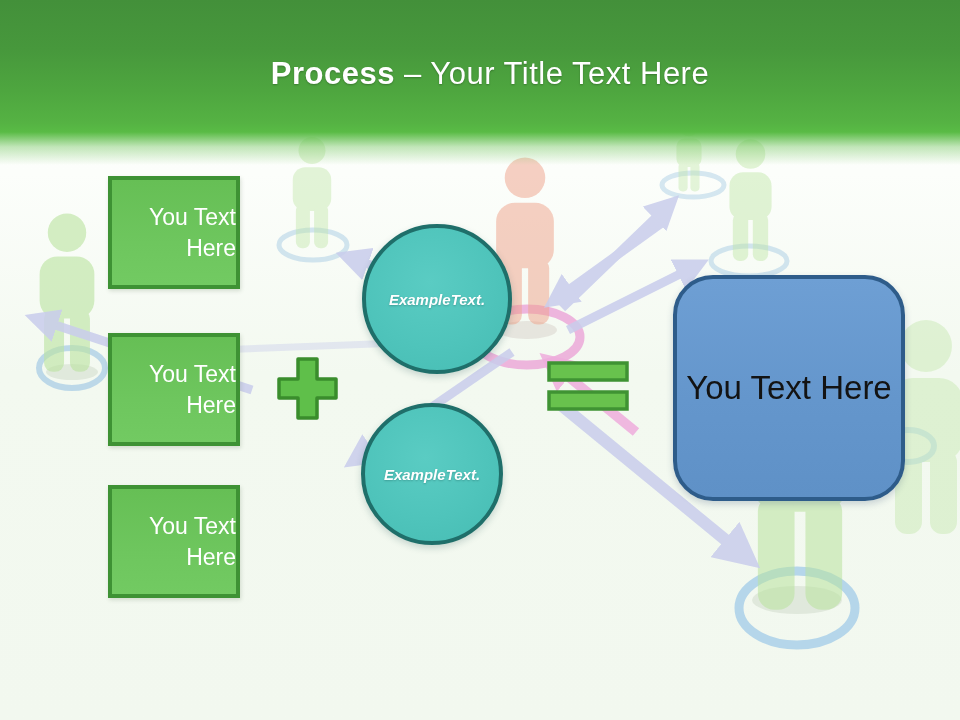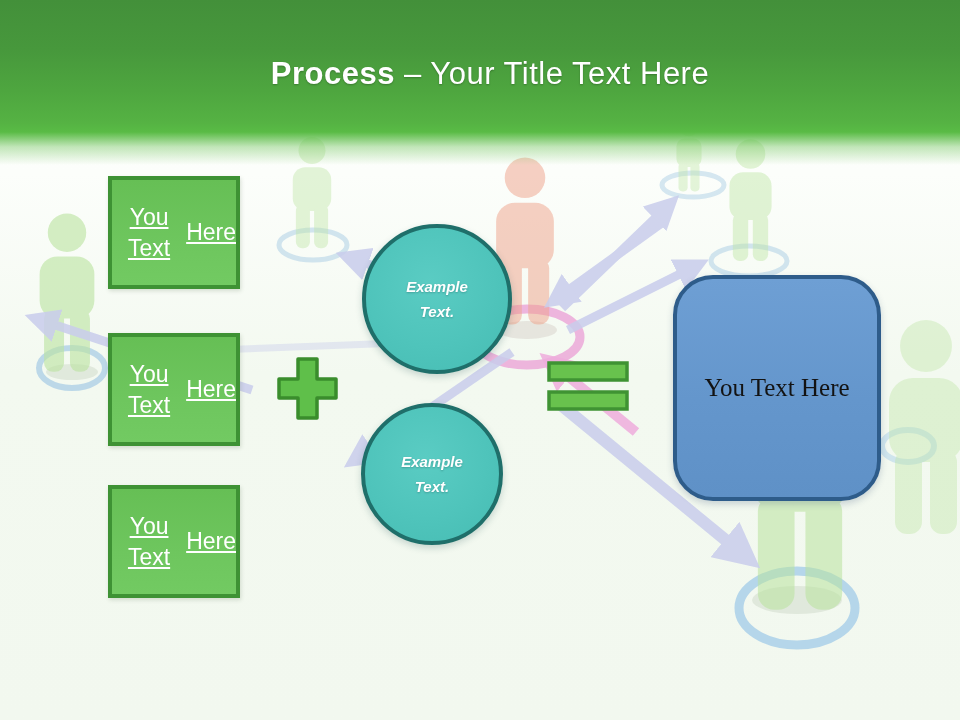--- a/index.html
+++ b/index.html
@@ -21,49 +21,47 @@
     letter-spacing:.5px;transform:translateX(10px);
     text-shadow:0 1px 2px rgba(0,0,0,.25);
   }
   .title b{font-weight:700;margin-top:16px;}
   
   .shape{position:absolute;z-index:3;box-sizing:border-box;}
   .gbox{
     left:108px;width:132px;height:113px;
     border:4px solid #3e9234;
     background:linear-gradient(180deg,#66bf55 0%,#6ec65e 60%,#72ca62 100%);
-    display:flex;flex-direction:row;justify-content:center;align-items:center;
+    display:flex;flex-direction:column;justify-content:center;align-items:flex-end;
     color:#fff;font-size:23px;line-height:31px;text-align:center;
     box-shadow:1px 2px 4px rgba(60,90,50,.18);
-    text-decoration:underline;
   }
   .gbox-1{top:176px;} .gbox-2{top:333px;} .gbox-3{top:485px;}
   .op{display:block;}
   .op-plus{left:277px;top:357px;width:61px;height:63px;}
   .op-eq{left:546px;top:360px;width:84px;height:54px;}
   .tcircle{
     border-radius:50%;
     border:4px solid #1f6f6a;
     background:radial-gradient(circle at 45% 38%,#5accc3 0%,#4fc4bb 55%,#46bcb3 100%);
-    display:flex;flex-direction:column;justify-content:center;align-items:center;
+    display:flex;flex-direction:row;justify-content:center;align-items:center;
     color:#fff;font-size:15px;font-weight:700;font-style:italic;
     line-height:25px;text-align:right;
     text-shadow:0 1px 2px rgba(0,40,40,.25);
     box-shadow:0 3px 7px rgba(30,80,80,.22);
   }
   .tcircle-1{left:362px;top:224px;width:150px;height:150px;}
   .tcircle-2{left:361px;top:403px;width:142px;height:142px;}
   .bluebox{
-    left:673px;top:275px;width:208px;height:226px;
+    left:673px;top:275px;width:232px;height:226px;
     border:4px solid #2e5c8a;border-radius:40px;
     background:linear-gradient(180deg,#6e9fd4 0%,#6496cc 55%,#5f91c7 100%);
     display:flex;justify-content:center;align-items:center;
-    color:#131313;font-size:25px;text-align:center;
+    color:#131313;font-size:33px;text-align:center;
     box-shadow:0 3px 7px rgba(40,70,110,.22);
-    font-family:Liberation Serif, serif;
   }
   .line{display:block;}
 </style>
 </head>
 <body>
 
 <div class="slide">
 
   <svg class="bg" viewBox="0 0 960 720" aria-hidden="true">
     <defs>

